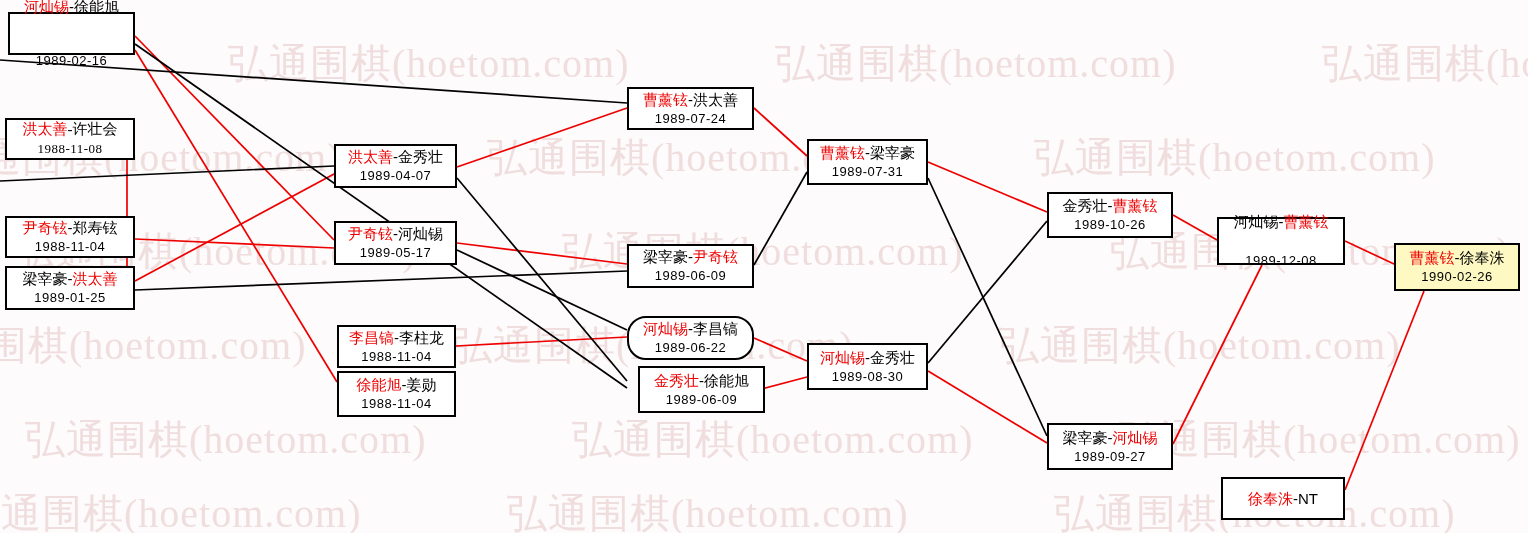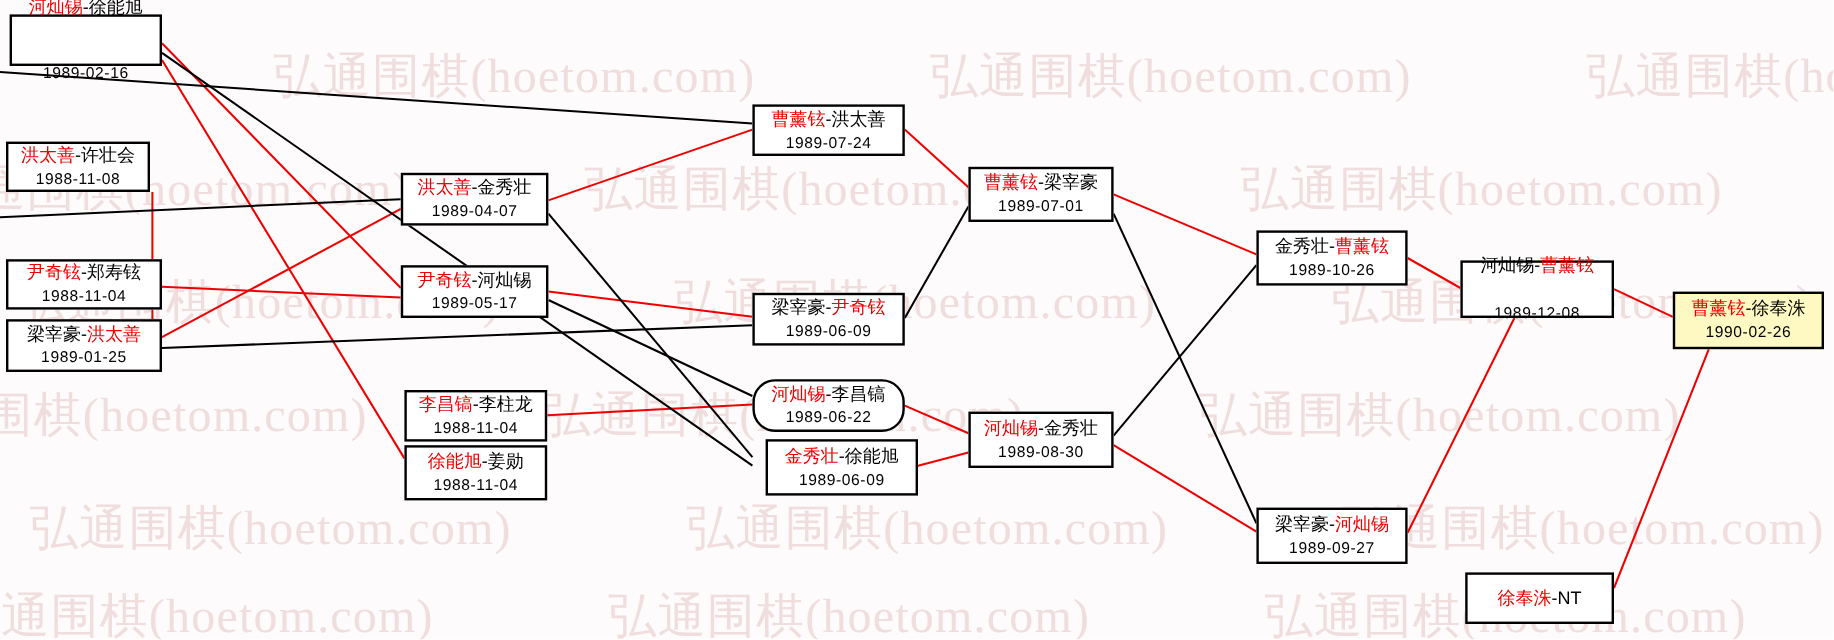--- a/index.html
+++ b/index.html
@@ -74,21 +74,21 @@
       <line x1="457" y1="178" x2="627" y2="381" stroke="#000000" stroke-width="1.7"></line>
       <line x1="457" y1="250" x2="627" y2="330" stroke="#000000" stroke-width="1.7"></line>
       <line x1="928" y1="178" x2="1047" y2="436" stroke="#000000" stroke-width="1.7"></line>
       <line x1="928" y1="363" x2="1047" y2="221" stroke="#000000" stroke-width="1.7"></line>
     </svg>
   <div>
       <div class="match" style="left: 8px; top: 12px; width: 127px; height: 43px; background: rgb(255, 255, 255); border-color: rgb(0, 0, 0); gap: 35px;">
         <div class="names"><span class="winner" style="color: rgb(238, 0, 0);">河灿锡</span><span>-</span><span>徐能旭</span></div>
         <div class="date">1989-02-16</div>
       </div>
-      <div class="match" style="left: 5px; top: 118px; width: 120px; height: 42px; background: rgb(255, 255, 255); border-color: rgb(0, 0, 0);">
+      <div class="match" style="left: 5px; top: 118px; width: 130px; height: 42px; background: rgb(255, 255, 255); border-color: rgb(0, 0, 0); font-family: Liberation Serif, serif;">
         <div class="names"><span class="winner" style="color: rgb(238, 0, 0);">洪太善</span><span>-</span><span>许壮会</span></div>
         <div class="date">1988-11-08</div>
       </div>
       <div class="match" style="left: 5px; top: 216px; width: 130px; height: 42px; background: rgb(255, 255, 255); border-color: rgb(0, 0, 0);">
         <div class="names"><span class="winner" style="color: rgb(238, 0, 0);">尹奇铉</span><span>-</span><span>郑寿铉</span></div>
         <div class="date">1988-11-04</div>
       </div>
       <div class="match" style="left: 5px; top: 266px; width: 130px; height: 44px; background: rgb(255, 255, 255); border-color: rgb(0, 0, 0);">
         <div class="names"><span>梁宰豪</span><span>-</span><span class="winner" style="color: rgb(238, 0, 0);">洪太善</span></div>
         <div class="date">1989-01-25</div>
@@ -120,21 +120,21 @@
       <div class="match" style="left: 627px; top: 316px; width: 127px; height: 44px; background: rgb(255, 255, 255); border-color: rgb(0, 0, 0); border-radius: 19px;">
         <div class="names"><span class="winner" style="color: rgb(238, 0, 0);">河灿锡</span><span>-</span><span>李昌镐</span></div>
         <div class="date">1989-06-22</div>
       </div>
       <div class="match" style="left: 627px; top: 366px; width: 127px; height: 47px; background: rgb(255, 255, 255); border-color: rgb(0, 0, 0); margin-left: 11px;">
         <div class="names"><span class="winner" style="color: rgb(238, 0, 0);">金秀壮</span><span>-</span><span>徐能旭</span></div>
         <div class="date">1989-06-09</div>
       </div>
       <div class="match" style="left: 807px; top: 139px; width: 121px; height: 46px; background: rgb(255, 255, 255); border-color: rgb(0, 0, 0);">
         <div class="names"><span class="winner" style="color: rgb(238, 0, 0);">曹薰铉</span><span>-</span><span>梁宰豪</span></div>
-        <div class="date">1989-07-01</div>
+        <div class="date">1989-07-31</div>
       </div>
       <div class="match" style="left: 807px; top: 343px; width: 121px; height: 47px; background: rgb(255, 255, 255); border-color: rgb(0, 0, 0);">
         <div class="names"><span class="winner" style="color: rgb(238, 0, 0);">河灿锡</span><span>-</span><span>金秀壮</span></div>
         <div class="date">1989-08-30</div>
       </div>
       <div class="match" style="left: 1047px; top: 192px; width: 126px; height: 46px; background: rgb(255, 255, 255); border-color: rgb(0, 0, 0); justify-content: center;">
         <div class="names"><span>金秀壮</span><span>-</span><span class="winner" style="color: rgb(238, 0, 0);">曹薰铉</span></div>
         <div class="date">1989-10-26</div>
       </div>
       <div class="match" style="left: 1047px; top: 423px; width: 126px; height: 47px; background: rgb(255, 255, 255); border-color: rgb(0, 0, 0);">

